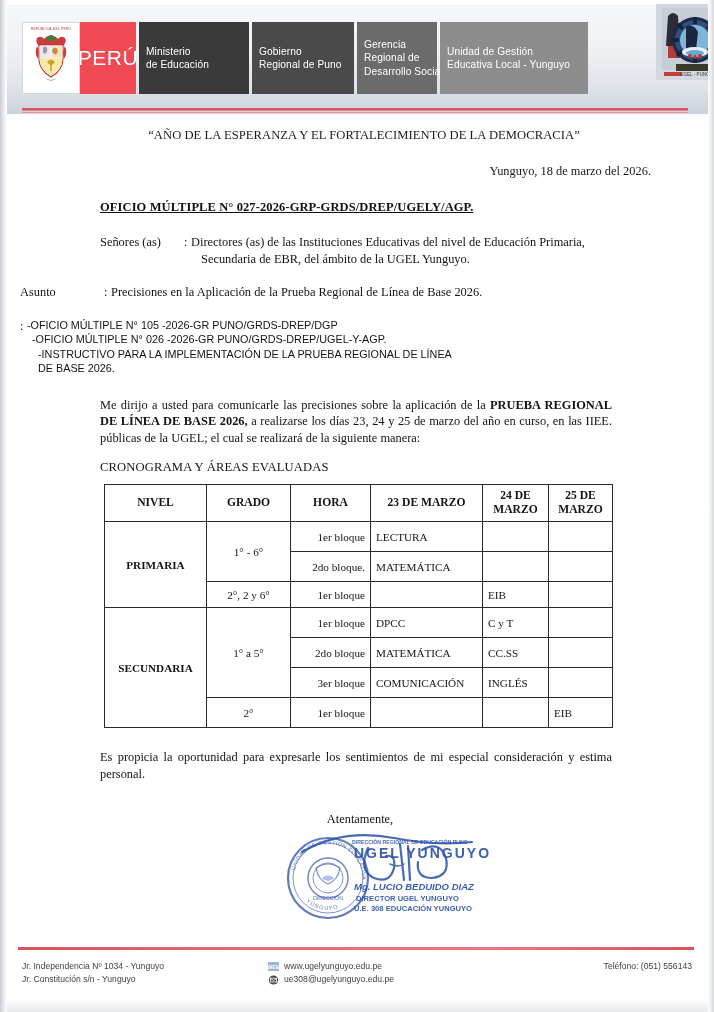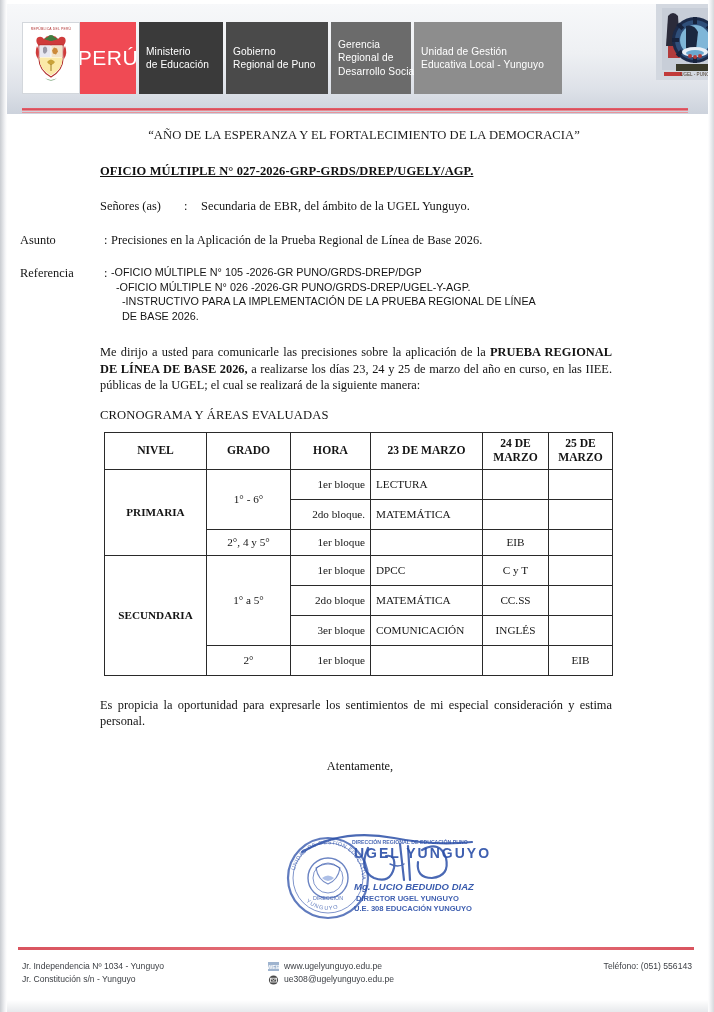--- a/index.html
+++ b/index.html
@@ -100,21 +100,21 @@
     font-size: 10.2px;
     line-height: 13.2px;
     display: flex;
     flex-direction: column;
     justify-content: center;
     padding: 0 7px;
     box-sizing: border-box;
     margin-left: 3px;
     letter-spacing: .1px;
   }
-  .inst-1 { background: #3a3a3a; width: 84px; }
+  .inst-1 { background: #3a3a3a; width: 110px; }
   .inst-2 { background: #4a4a4a; width: 102px; }
   .inst-3 { background: #6b6b6b; width: 80px; }
   .inst-4 { background: #8d8d8d; width: 148px; }
   .inst-box span { display: block; white-space: nowrap; }
 
   
   .emblem-wrap {
     position: absolute;
     right: 8px; top: 0;
     width: 78px; height: 76px;
@@ -242,21 +242,21 @@
   }
   td.lvl {
     font-weight: bold;
     font-size: 12px;
     text-align: center;
     vertical-align: middle;
   }
   td.grado { text-align: center; }
   td.hora  { text-align: right; padding-left: 7px; }
   td.area  { text-align: left; padding-left: 7px; }
-  td.d24, td.d25 { text-align: center; }
+  td.d24, td.d25 { text-align: left; }
   tr.h-row td { height: 26px; }
   tr.h-tall td { height: 30px; }
   .col-nivel { width: 102px; }
   .col-grado { width: 84px; }
   .col-hora  { width: 80px; }
   .col-d23   { width: 112px; }
   .col-d24   { width: 66px; }
   .col-d25   { width: 64px; }
 
   
@@ -420,39 +420,40 @@
     </div>
   </div>
 
   <div id="header-rule"></div>
   <div id="header-rule2"></div>
 
   <div id="body">
 
     <div class="doc-title">“AÑO DE LA ESPERANZA Y EL FORTALECIMIENTO DE LA DEMOCRACIA”</div>
 
+    <div class="place-date">Yunguyo, 18 de marzo del 2026.</div>
 
     <div class="oficio-line">OFICIO MÚLTIPLE N° 027-2026-GRP-GRDS/DREP/UGELY/AGP.</div>
 
     <div class="field-row">
       <div class="field-label">Señores (as)</div>
       <div class="field-colon">:</div>
       <div class="field-value">
+        <span>Directores (as) de las Instituciones Educativas del nivel de Educación Primaria,</span>
         <span class="l2">Secundaria de EBR, del ámbito de la UGEL Yunguyo.</span>
       </div>
     </div>
 
     <div class="field-row tight">
       <div class="field-label">Asunto</div>
       <div class="field-colon">:</div>
       <div class="field-value">Precisiones en la Aplicación de la Prueba Regional de Línea de Base 2026.</div>
     </div>
 
     <div class="field-row tight">
-      <div class="field-label">Referencia</div>
       <div class="field-colon">:</div>
       <div class="field-value ref-value">
         <span>-OFICIO MÚLTIPLE N° 105 -2026-GR PUNO/GRDS-DREP/DGP</span>
         <span class="ind">-OFICIO MÚLTIPLE N° 026 -2026-GR PUNO/GRDS-DREP/UGEL-Y-AGP.</span>
         <span class="ind2">-INSTRUCTIVO PARA LA IMPLEMENTACIÓN DE LA PRUEBA REGIONAL DE LÍNEA</span>
         <span class="ind2">DE BASE 2026.</span>
       </div>
     </div>
 
     <div class="para"><span>Me dirijo a usted para comunicarle las precisiones sobre la aplicación de la </span><b>PRUEBA REGIONAL DE LÍNEA DE BASE 2026,</b><span> a realizarse los días 23, 24 y 25 de marzo del año en curso, en las IIEE. públicas de la UGEL; el cual se realizará de la siguiente manera:</span></div>
@@ -489,21 +490,21 @@
             <td class="d24"></td>
             <td class="d25"></td>
           </tr>
           <tr class="h-tall">
             <td class="hora">2do bloque.</td>
             <td class="area">MATEMÁTICA</td>
             <td class="d24"></td>
             <td class="d25"></td>
           </tr>
           <tr class="h-row">
-            <td class="grado">2°, 4 y 5°</td>
+            <td class="grado">2°, 2 y 6°</td>
             <td class="hora">1er bloque</td>
             <td class="area"></td>
             <td class="d24">EIB</td>
             <td class="d25"></td>
           </tr>
 
           <tr class="h-tall">
             <td class="lvl" rowspan="4">SECUNDARIA</td>
             <td class="grado" rowspan="3">1°  a 5°</td>
             <td class="hora">1er bloque</td>

